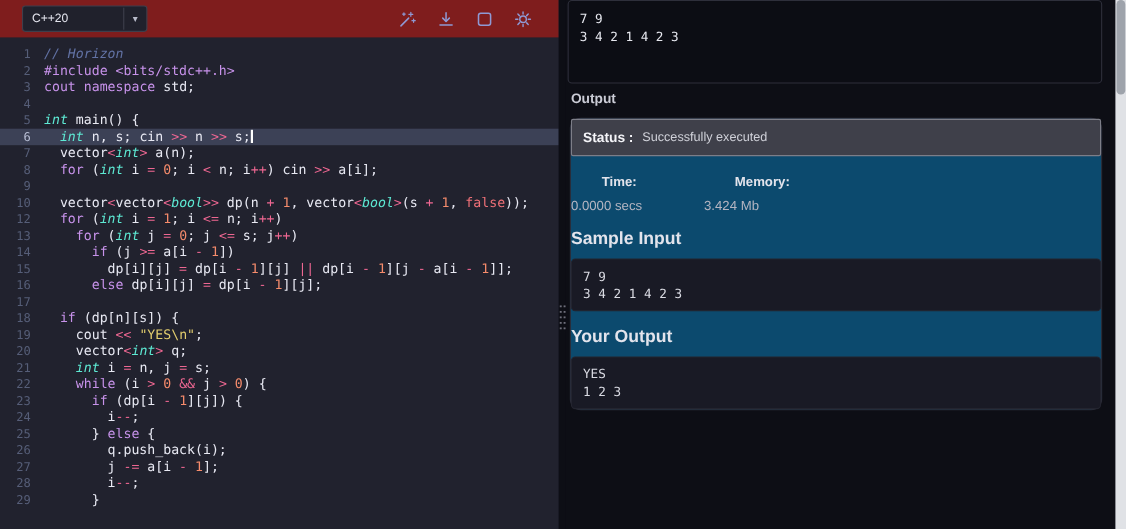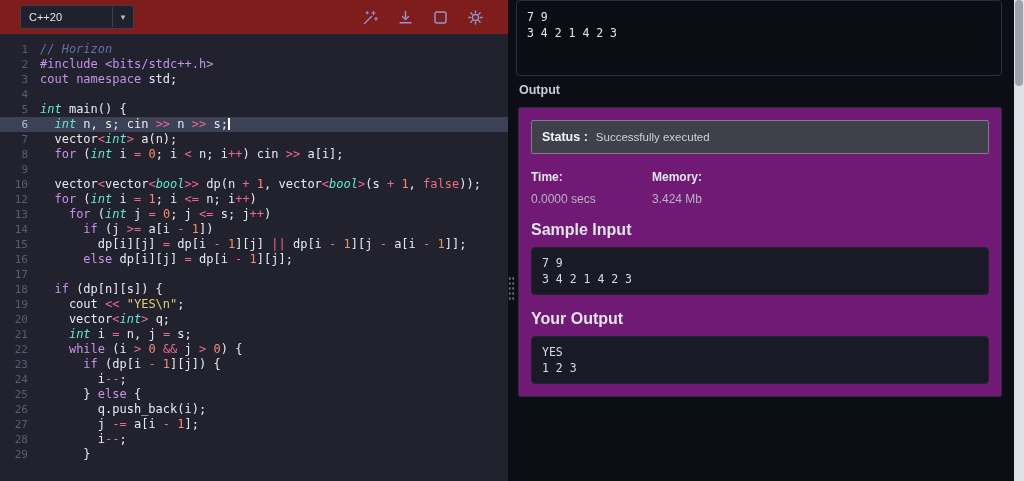--- a/index.html
+++ b/index.html
@@ -43,28 +43,28 @@
 
   
   .right-pane{flex:1;background:#0d0e15;padding:0 22px 0 2px;overflow:hidden;}
   .run-row{padding:6px 0 9px 1px;}
   .run-btn{width:72px;height:22px;background:#2e6ae0;color:#ffffff;border:none;border-radius:3px;
            font-size:12px;font-weight:bold;font-family:"Liberation Sans",sans-serif;cursor:pointer;}
   .input-box{display:block;width:100%;height:76px;background:#0c0d14;border:1px solid #2e2f3b;border-radius:4px;
              color:#e6e7ee;font-family:"DejaVu Sans Mono","Liberation Mono",monospace;font-size:11.5px;line-height:16px;
              padding:8px 10px;resize:none;outline:none;box-sizing:border-box;}
   .output-title{margin:7px 0 10px 3px;color:#cbccd6;font-size:12.5px;font-weight:bold;}
-  .result-card{margin-left:2px;border:1px solid #2c2d39;border-radius:2px;background:#701a75;padding:12px;}
+  .result-card{margin-left:2px;border:1px solid #2c2d39;border-radius:10px;background:#0c4a6e;}
   .status-bar{height:34px;background:#3f404a;border:1px solid #7d7e88;border-radius:2px;
               display:flex;align-items:center;padding:0 10px;gap:8px;box-sizing:border-box;}
   .status-label{color:#f4f4f8;font-size:12.5px;font-weight:bold;}
   .status-value{color:#cfd0d8;font-size:11.5px;}
   .metrics{display:flex;margin-top:16px;}
   .metric{width:121px;}
-  .metric-label{color:#e3e4ec;font-size:12px;font-weight:bold;}
+  .metric-label{color:#e3e4ec;font-size:12px;font-weight:bold;margin-left:28px;}
   .metric-value{color:#b4b5c1;font-size:12px;margin-top:8px;}
   .box-label{margin-top:15px;color:#e3e4ec;font-size:16px;font-weight:bold;}
   .mono-box{margin:8px 0 0 0;background:#191a25;border:1px solid #23242f;border-radius:4px;padding:7px 10px;
             color:#dadbe3;font-family:"DejaVu Sans Mono","Liberation Mono",monospace;font-size:11.5px;line-height:16px;white-space:pre;}
 
   
   .scrollbar{position:absolute;right:0;top:0;width:10px;height:481px;background:#e0e2e6;}
   .scroll-thumb{position:absolute;top:0;left:1px;width:8px;height:86px;background:#9ea3ab;border-radius:4px;}
 </style>
 </head>

